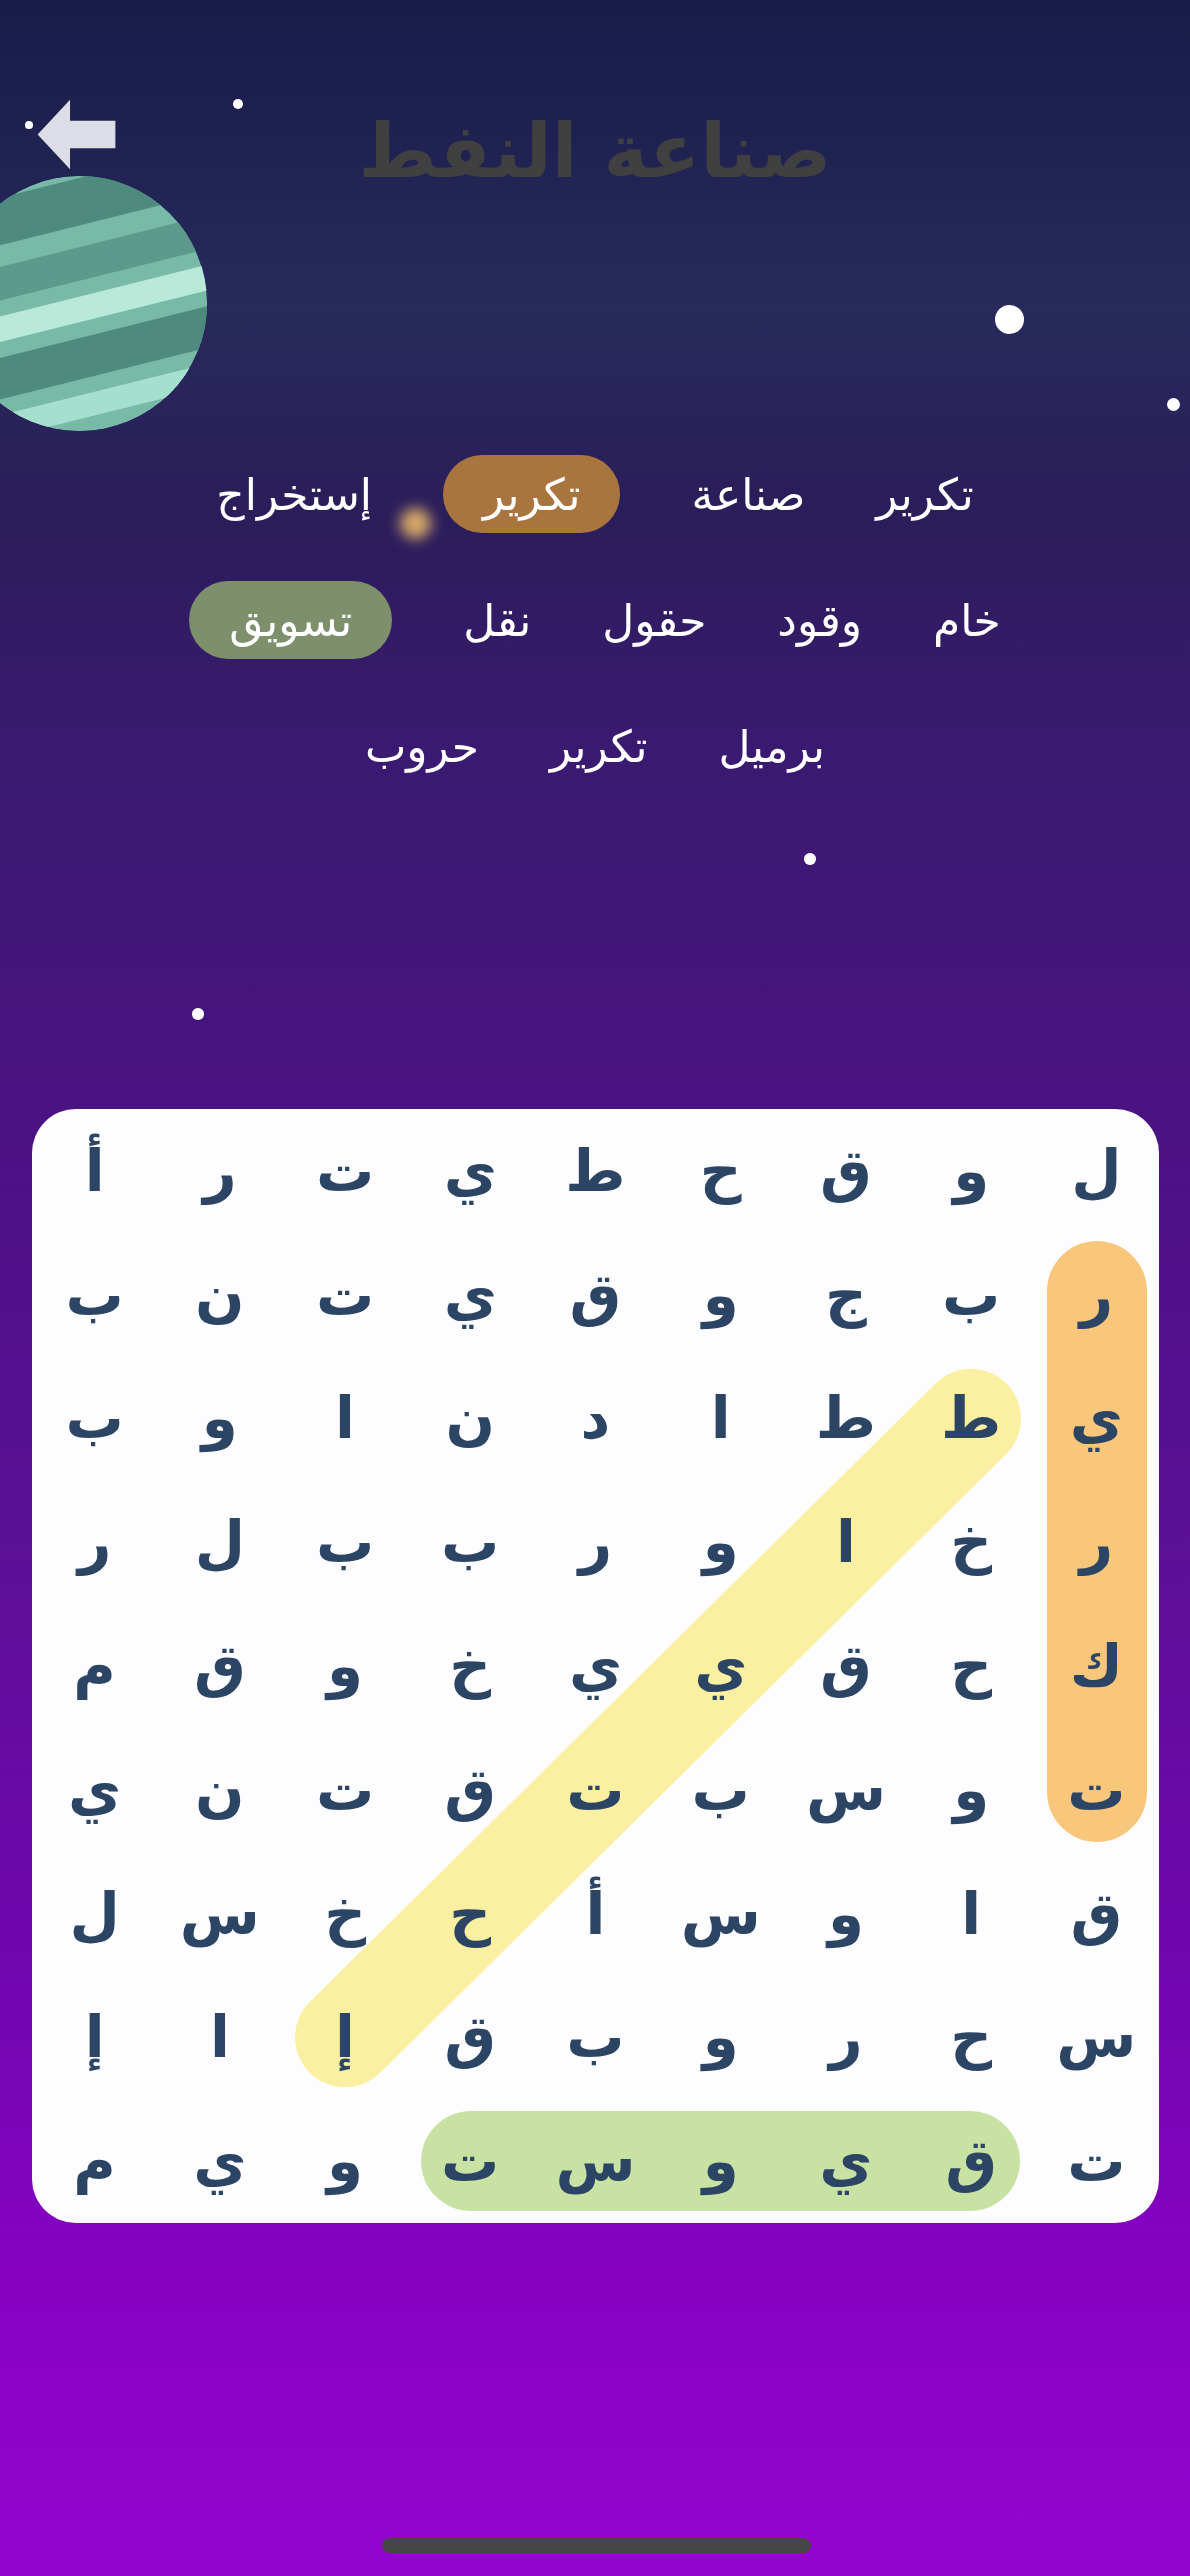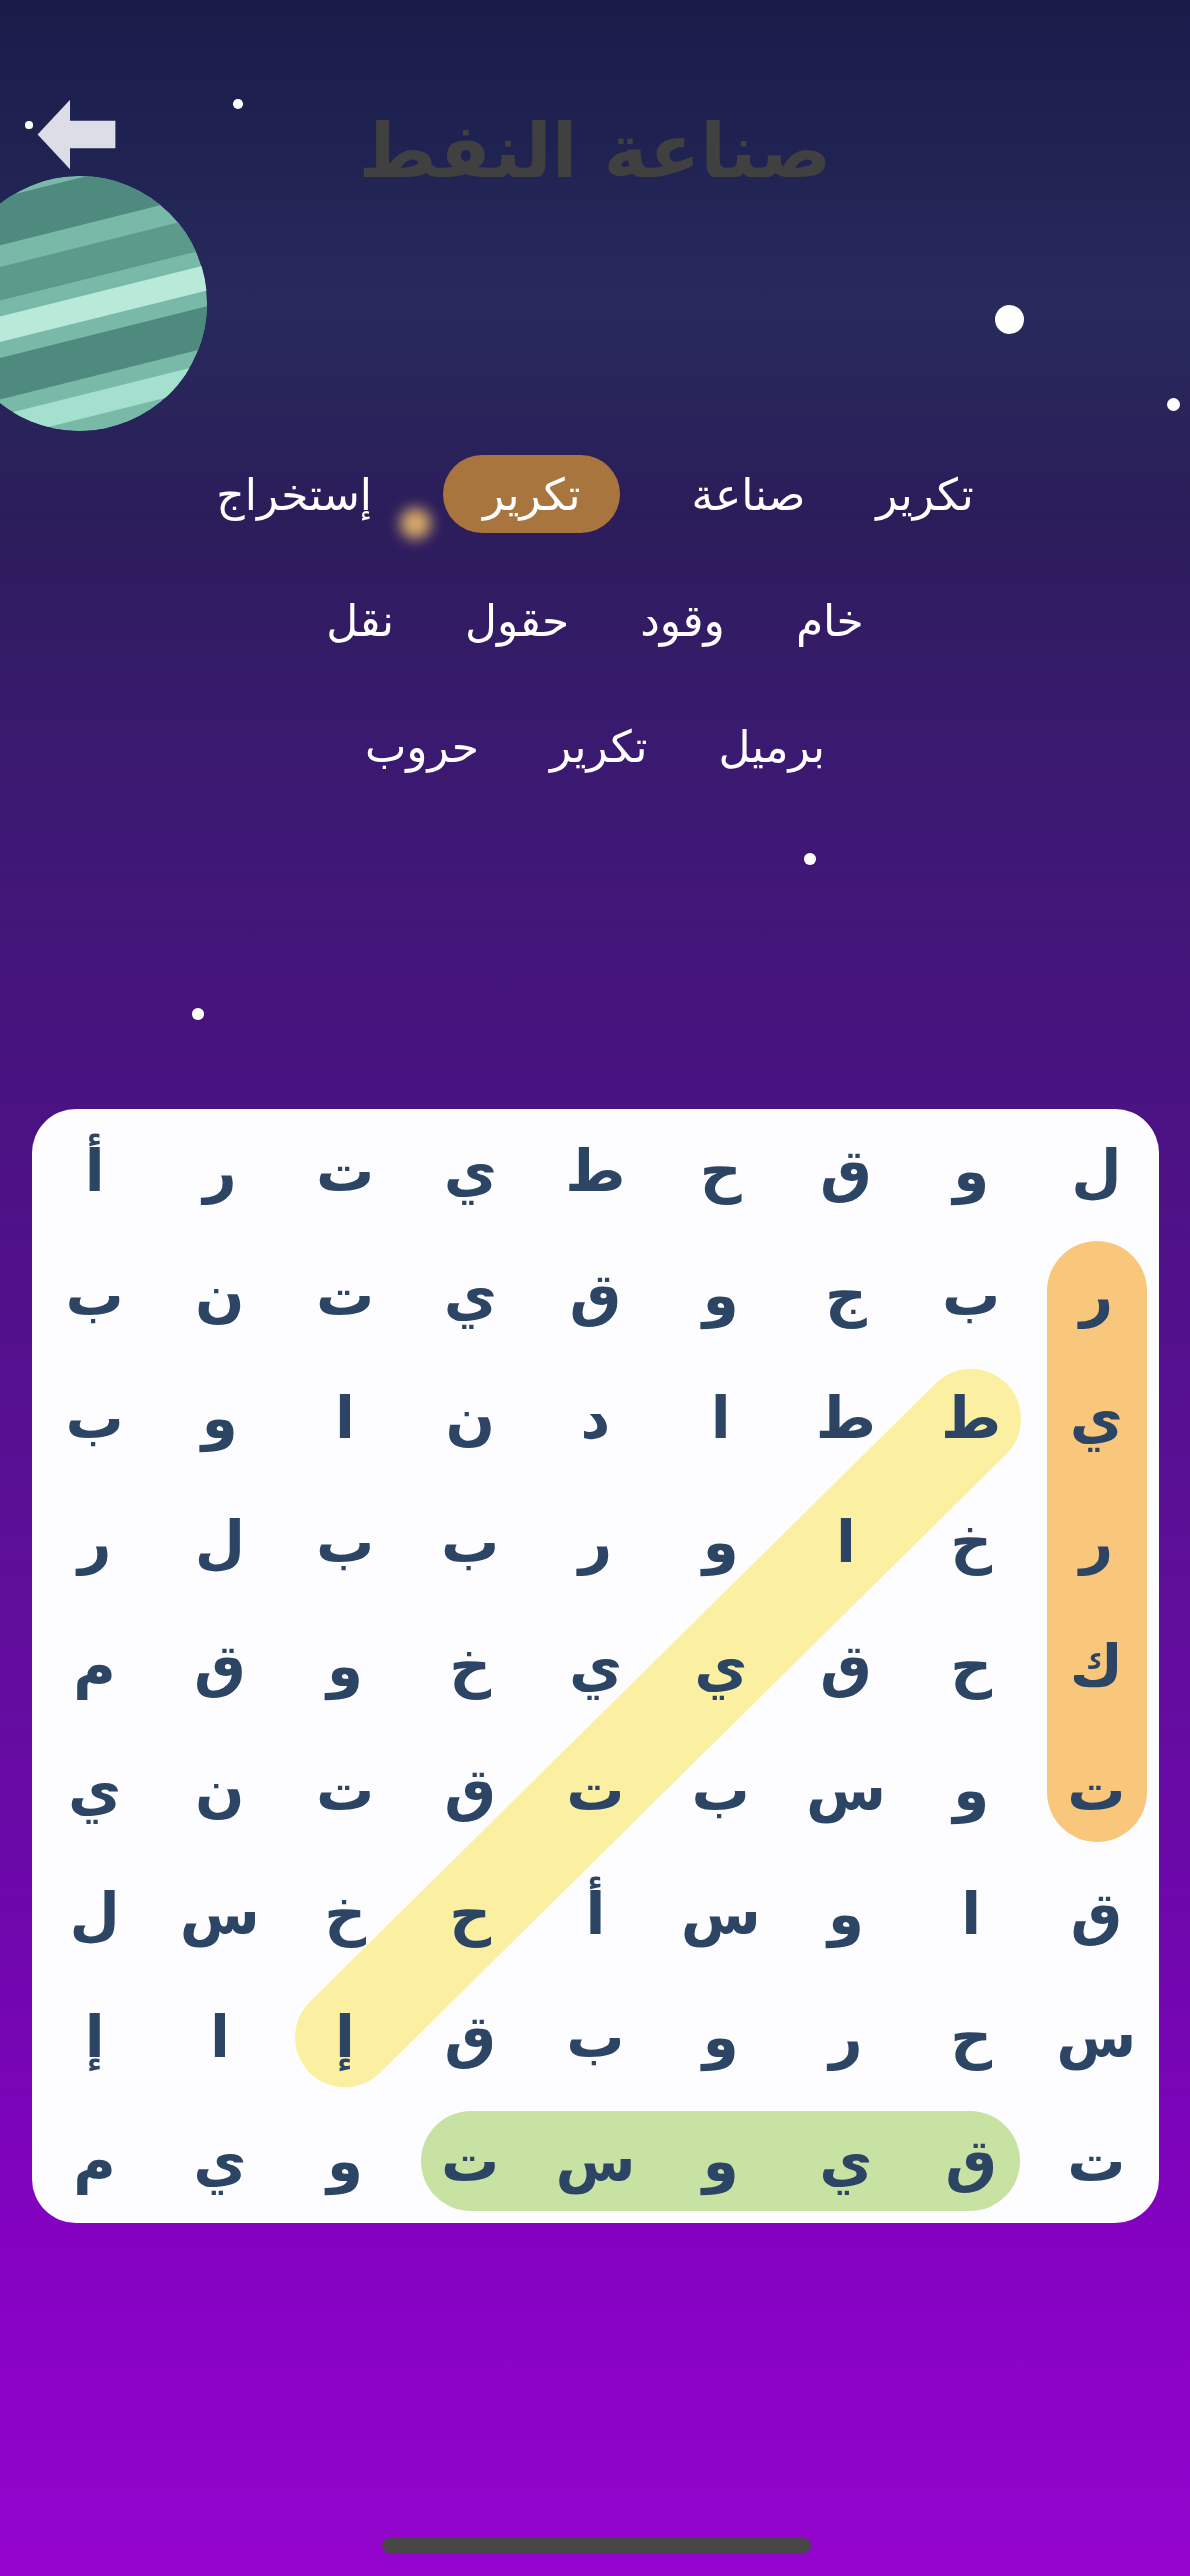--- a/index.html
+++ b/index.html
@@ -77,20 +77,21 @@
       <div class="word">تكرير</div>
       <div class="word">صناعة</div>
       <div class="word word-chip" style="background: rgb(169, 117, 62);">تكرير</div>
       <div class="word">إستخراج</div>
     </div>
     <div class="word-row">
       <div class="word">خام</div>
       <div class="word">وقود</div>
       <div class="word">حقول</div>
       <div class="word">نقل</div>
+      <div class="word word-chip" style="background: rgb(126, 143, 107);">تسويق</div>
     </div>
     <div class="word-row">
       <div class="word">برميل</div>
       <div class="word">تكرير</div>
       <div class="word">حروب</div>
     </div>
   </div>
 
 <div class="grid-card">
   <div class="hl-layer">

